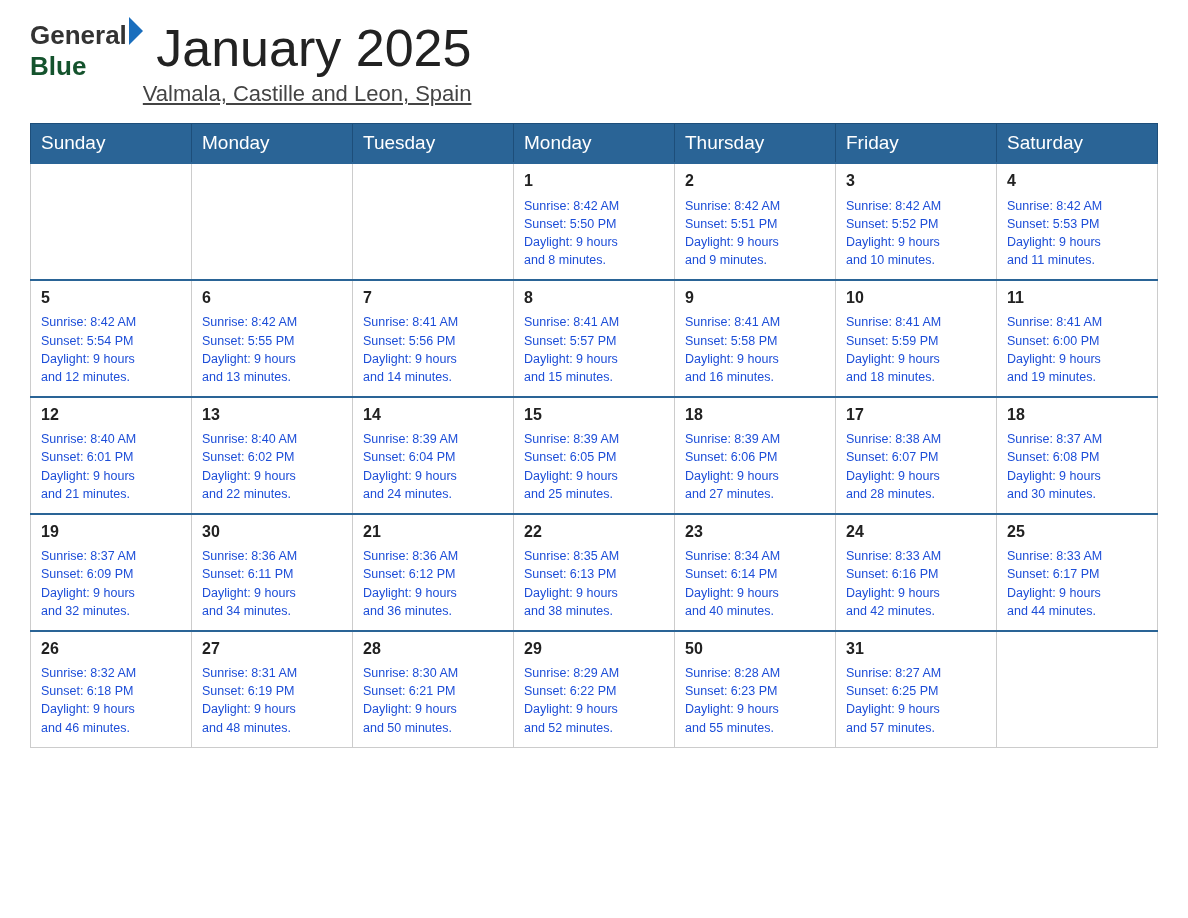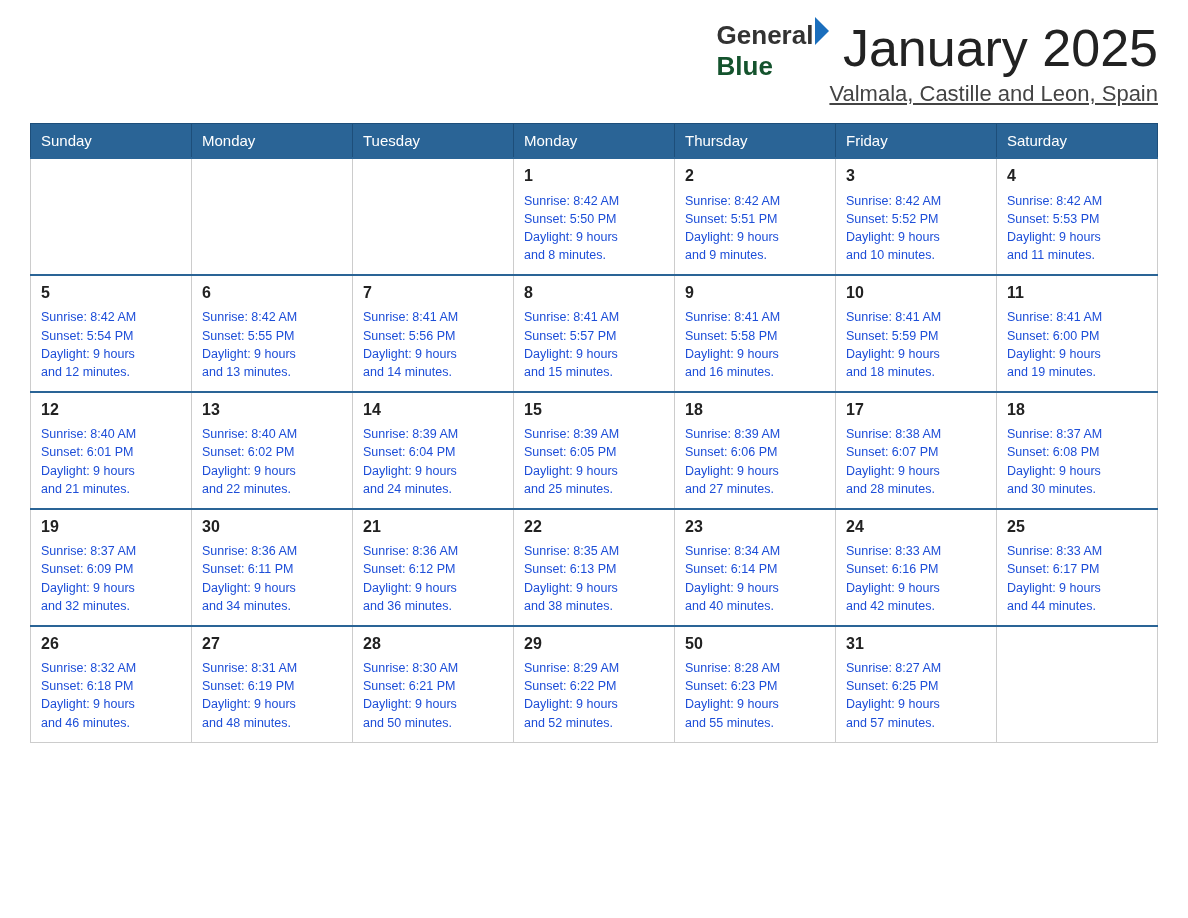--- a/index.html
+++ b/index.html
@@ -5,21 +5,21 @@
     * { margin: 0; padding: 0; box-sizing: border-box; }
     body {
       font-family: Arial, Helvetica, sans-serif;
       background: #ffffff;
       width: 1188px;
       min-height: 918px;
       padding: 20px 30px;
     }
     .header-area {
       display: flex;
-      justify-content: flex-end;
+      justify-content: flex-start;
       align-items: flex-start;
       margin-bottom: 16px;
     }
     .logo-text-general {
       font-size: 26px;
       font-weight: bold;
       color: #333333;
     }
     .logo-text-blue {
       font-size: 26px;
@@ -61,21 +61,21 @@
     .calendar-table {
       width: 100%;
       border-collapse: collapse;
       table-layout: fixed;
     }
     .calendar-table thead tr {
       background-color: #2a6496;
     }
     .calendar-table thead th {
       color: #ffffff;
-      font-size: 15px;
+      font-size: 19px;
       font-weight: normal;
       padding: 8px 10px;
       text-align: left;
       border: 1px solid #1d4e7a;
     }
     .calendar-table tbody td {
       vertical-align: top;
       padding: 6px 10px 10px 10px;
       border-top: 2px solid #2a6496;
       border-left: 1px solid #cccccc;

